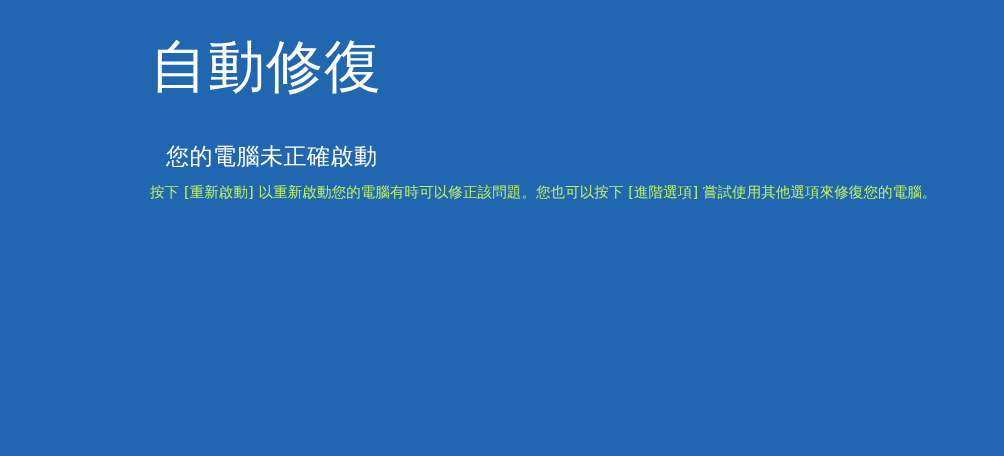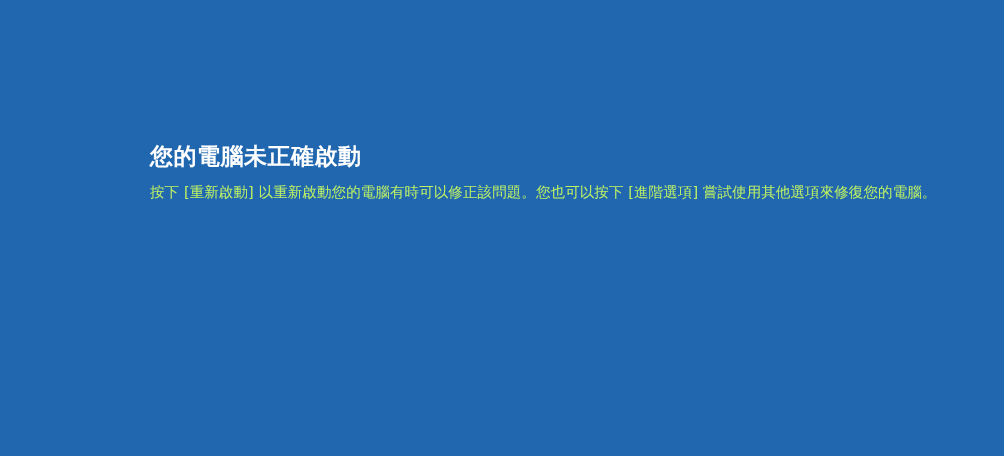--- a/index.html
+++ b/index.html
@@ -40,25 +40,25 @@
   
   .content {
     position: absolute;
     left: 150px;
     top: 142px;
     width: 800px;
   }
 
   .subtitle {
     font-size: 23px;
-    font-weight: 700;
+    font-weight: 400;
     line-height: 1.3;
     color: #ffffff;
     letter-spacing: 0.5px;
-    margin: 0 0 9px 0;
+    margin: 0 0 9px 16px;
     white-space: nowrap;
   }
 
   .bodytext {
     font-size: 14.5px;
     line-height: 22px;
     color: #bef264;
     font-weight: 400;
     margin: 0;
     max-width: 790px;
@@ -72,20 +72,21 @@
     top: 271px;
     width: 1004px;
     height: 44px;
   }
 </style>
 </head>
 <body>
 
 <div class="screen">
 
+  <div class="title">自動修復</div>
 
   <div class="content">
     <div class="subtitle">您的電腦未正確啟動</div>
     <div class="bodytext">按下 [重新啟動] 以重新啟動您的電腦有時可以修正該問題。您也可以按下 [進階選項] 嘗試使用其他選項來修復您的電腦。</div>
   </div>
 
   <div class="button-row">
 
     
 

